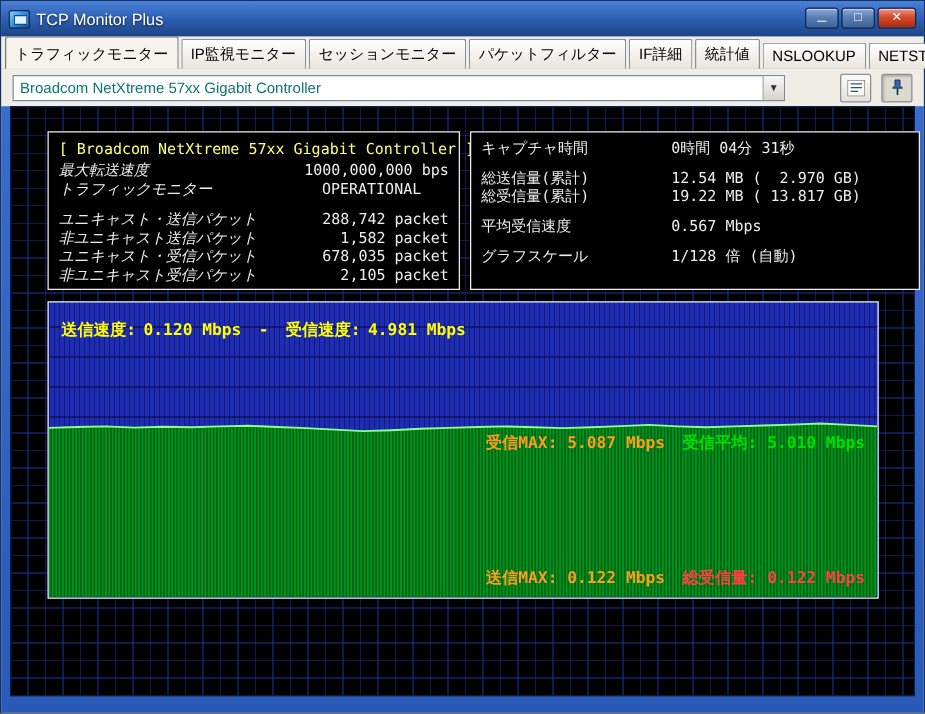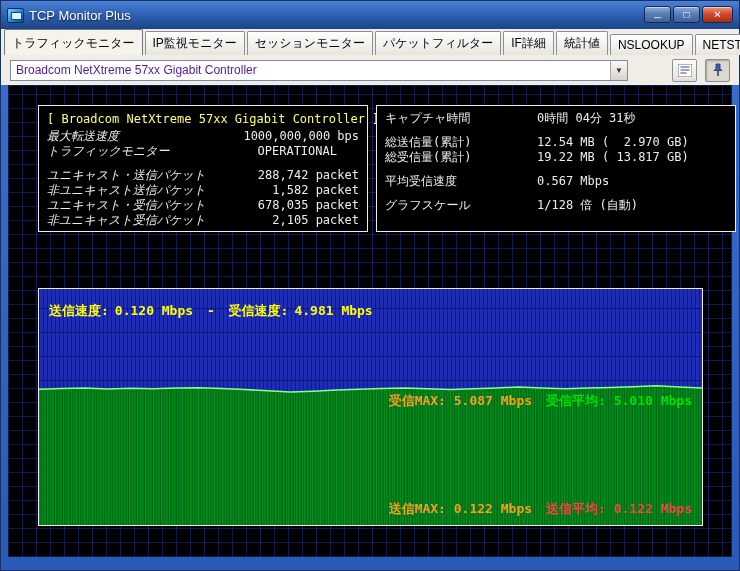--- a/index.html
+++ b/index.html
@@ -28,21 +28,21 @@
   .tab { font-size:12px; color:#000; padding:3px 7px 3px; margin-right:2px; white-space:nowrap;
     border:1px solid #8b8f98; border-bottom:none; border-radius:2px 2px 0 0;
     background:linear-gradient(#ffffff,#e8e5de); }
   .tab.active { background:#f6f3ec; padding-top:5px; position:relative;
     box-shadow:inset 0 2px 0 #f6f3ec; border-color:#6f747e; }
 
   
   .toolbar { background:#f0ede6; height:30px; display:flex; align-items:center; padding:0 9px; gap:8px; }
   .combo { width:618px; height:21px; background:#fff; border:1px solid #7a8aa0;
     display:flex; align-items:center; justify-content:space-between; font-size:12px; }
-  .combo-value { padding-left:5px; color:#4c1d95; white-space:nowrap; overflow:hidden; }
+  .combo-value { padding-left:5px; color:#0f766e; white-space:nowrap; overflow:hidden; }
   .combo-arrow { width:17px; height:19px; border-left:1px solid #a8a8a8; color:#333; font-size:8px;
     display:flex; align-items:center; justify-content:center;
     background:linear-gradient(#f8f8f8,#d6d3cb); }
   .tool-spacer { flex:1; }
   .tool-btn { width:25px; height:23px; border:1px solid #8b8f98; border-radius:2px;
     background:linear-gradient(#fcfcfb,#e3e0d8); display:flex; align-items:center; justify-content:center; }
   .tool-btn.pressed { background:#dcd9cf; box-shadow:inset 1px 1px 2px rgba(0,0,0,.25); }
 
   
   .monitor { position:absolute; left:7px; right:7px; top:84px; bottom:13px; background-color:#000;
@@ -61,21 +61,21 @@
   .panel-left  .lbl { flex:1;font-style:italic; }
   .panel-left  .val { text-align:right; }
   .panel-left  .val.inset { padding-right:22px; }
   .panel-right .lbl { width:152px; }
 
   
   .graph { position:absolute; left:30px; top:156px; width:665px; height:238px;
     border:1px solid #ededed; overflow:hidden; background-color:#1f2cb4;
     background-image:
       repeating-linear-gradient(90deg, rgba(0,0,35,.4) 0 1px, transparent 1px 4px),
-      repeating-linear-gradient(0deg, rgba(0,0,45,.45) 0 1px, transparent 1px 24px); margin-top: 47px; }
+      repeating-linear-gradient(0deg, rgba(0,0,45,.45) 0 1px, transparent 1px 24px); }
   .graph svg { position:absolute; left:0; top:0; width:100%; height:100%; }
   .graph-header { position:absolute; top:13px; left:10px; color:#ffff00; font-size:13px;
     font-weight:bold; white-space:pre; }
   .graph-header span { margin-right:6px; }
   .stat-line { position:absolute; right:10px; font-size:13px; font-weight:bold; white-space:pre; }
   .rx-stats { top:103px; }
   .tx-stats { bottom:7px; }
   .c-orange { color:#ff9b1e; } .c-green { color:#00e000; } .c-red { color:#ff4040; }
   .stat-sp { display:inline-block; width:14px; }
 </style>
@@ -161,17 +161,17 @@
           </pattern>
         </defs>
         <polygon id="rx-fill" points="0.0,246.5 34.5,244.8 69.0,243.6 103.4,245.9 137.9,244.2 172.4,245.3 206.9,243.6 241.4,242.4 275.9,244.8 310.3,247.1 344.8,250.0 379.3,252.9 413.8,251.1 448.3,248.2 482.8,246.5 517.2,244.8 551.7,243.6 586.2,245.3 620.7,247.1 655.2,245.3 689.7,243.0 724.1,240.7 758.6,243.6 793.1,245.3 827.6,243.6 862.1,241.9 896.6,240.1 931.0,237.8 965.5,240.7 1000.0,243.6 1000,580 0,580" fill="url(#gstripe)"></polygon>
         <polyline id="rx-line" points="0.0,246.5 34.5,244.8 69.0,243.6 103.4,245.9 137.9,244.2 172.4,245.3 206.9,243.6 241.4,242.4 275.9,244.8 310.3,247.1 344.8,250.0 379.3,252.9 413.8,251.1 448.3,248.2 482.8,246.5 517.2,244.8 551.7,243.6 586.2,245.3 620.7,247.1 655.2,245.3 689.7,243.0 724.1,240.7 758.6,243.6 793.1,245.3 827.6,243.6 862.1,241.9 896.6,240.1 931.0,237.8 965.5,240.7 1000.0,243.6" fill="none" stroke="#8cff8c" stroke-width="1.5" vector-effect="non-scaling-stroke"></polyline>
       </svg>
 
       <div class="graph-header"><span>送信速度:</span><span>0.120 Mbps</span><span> - </span><span>受信速度:</span><span>4.981 Mbps</span></div>
 
       <div class="stat-line rx-stats"><span class="c-orange">受信MAX:</span><span class="c-orange"> </span><span class="c-orange">5.087 Mbps</span><span class="stat-sp"></span><span class="c-green">受信平均:</span><span class="c-green"> </span><span class="c-green">5.010 Mbps</span></div>
 
-      <div class="stat-line tx-stats"><span class="c-orange">送信MAX:</span><span class="c-orange"> </span><span class="c-orange">0.122 Mbps</span><span class="stat-sp"></span><span class="c-red">送信平均:</span><span class="c-red"> </span><span class="c-red">0.122 Mbps</span></div>
+      <div class="stat-line tx-stats"><span class="c-orange">送信MAX:</span><span class="c-orange"> </span><span class="c-orange">0.122 Mbps</span><span class="stat-sp"></span><span class="c-red">総受信量:</span><span class="c-red"> </span><span class="c-red">0.122 Mbps</span></div>
     </div>
 
   </div>
 </div>
 
 </body></html>

